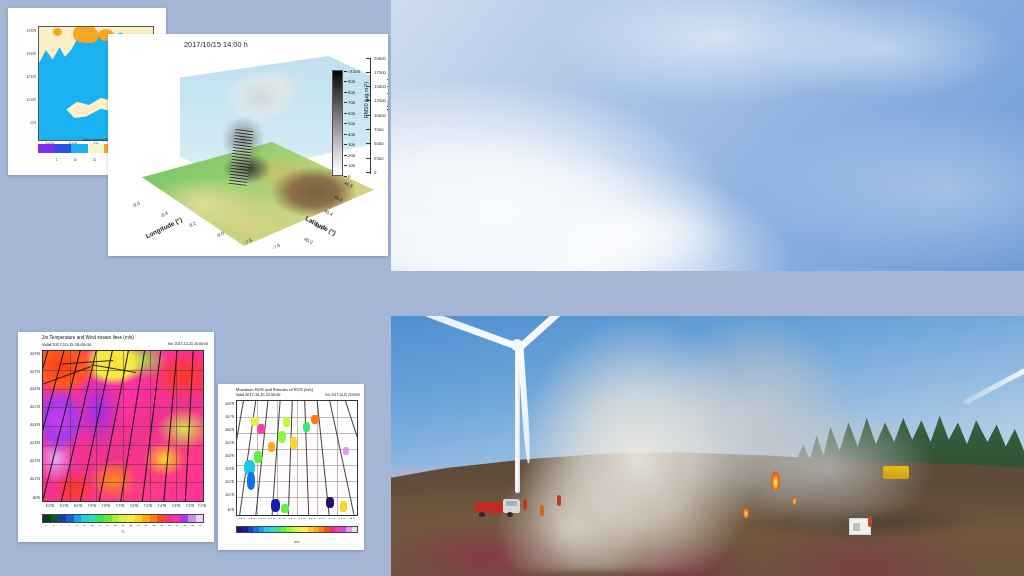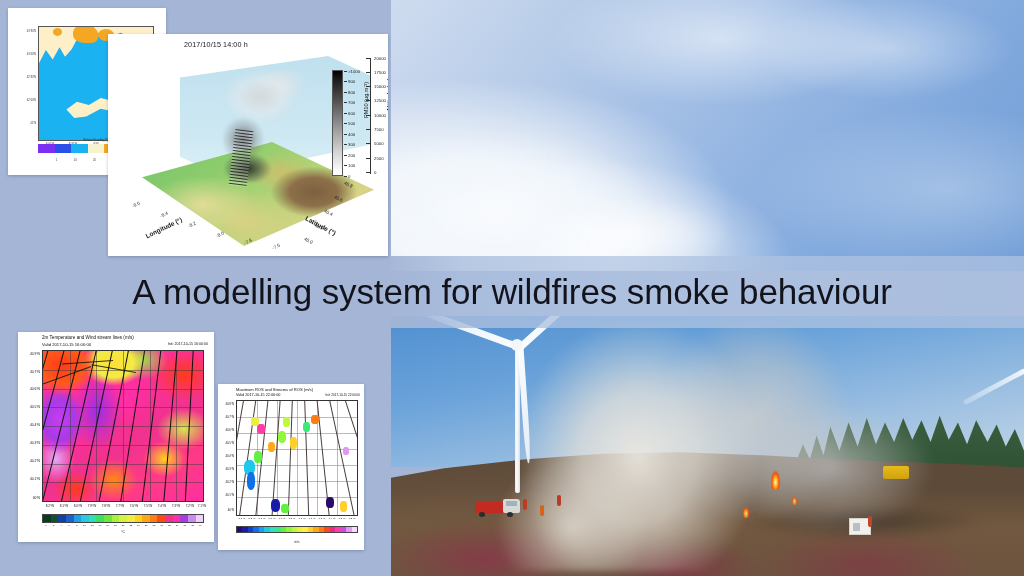--- a/index.html
+++ b/index.html
@@ -338,23 +338,20 @@
       <div class="w2"></div>
     </div>
     <div class="digger"></div>
     <div class="shed"></div>
     <div class="person p1"></div>
     <div class="person p2"></div>
     <div class="person p3"></div>
     <div class="person p4"></div>
   </div>
 
-  <div id="title-band">
-    <div id="title-text">A modelling system for wildfires smoke behaviour</div>
-  </div>
 
   <div class="panel" id="fig-rh">
     <div class="plotbox">
       <div class="land ln1"></div>
       <div class="land ln2"></div>
       <div class="land ln3"></div>
       <div class="land ln4"></div>
       <div class="land ln5"></div>
       <div class="orange o1"></div>
       <div class="orange o2"></div>

